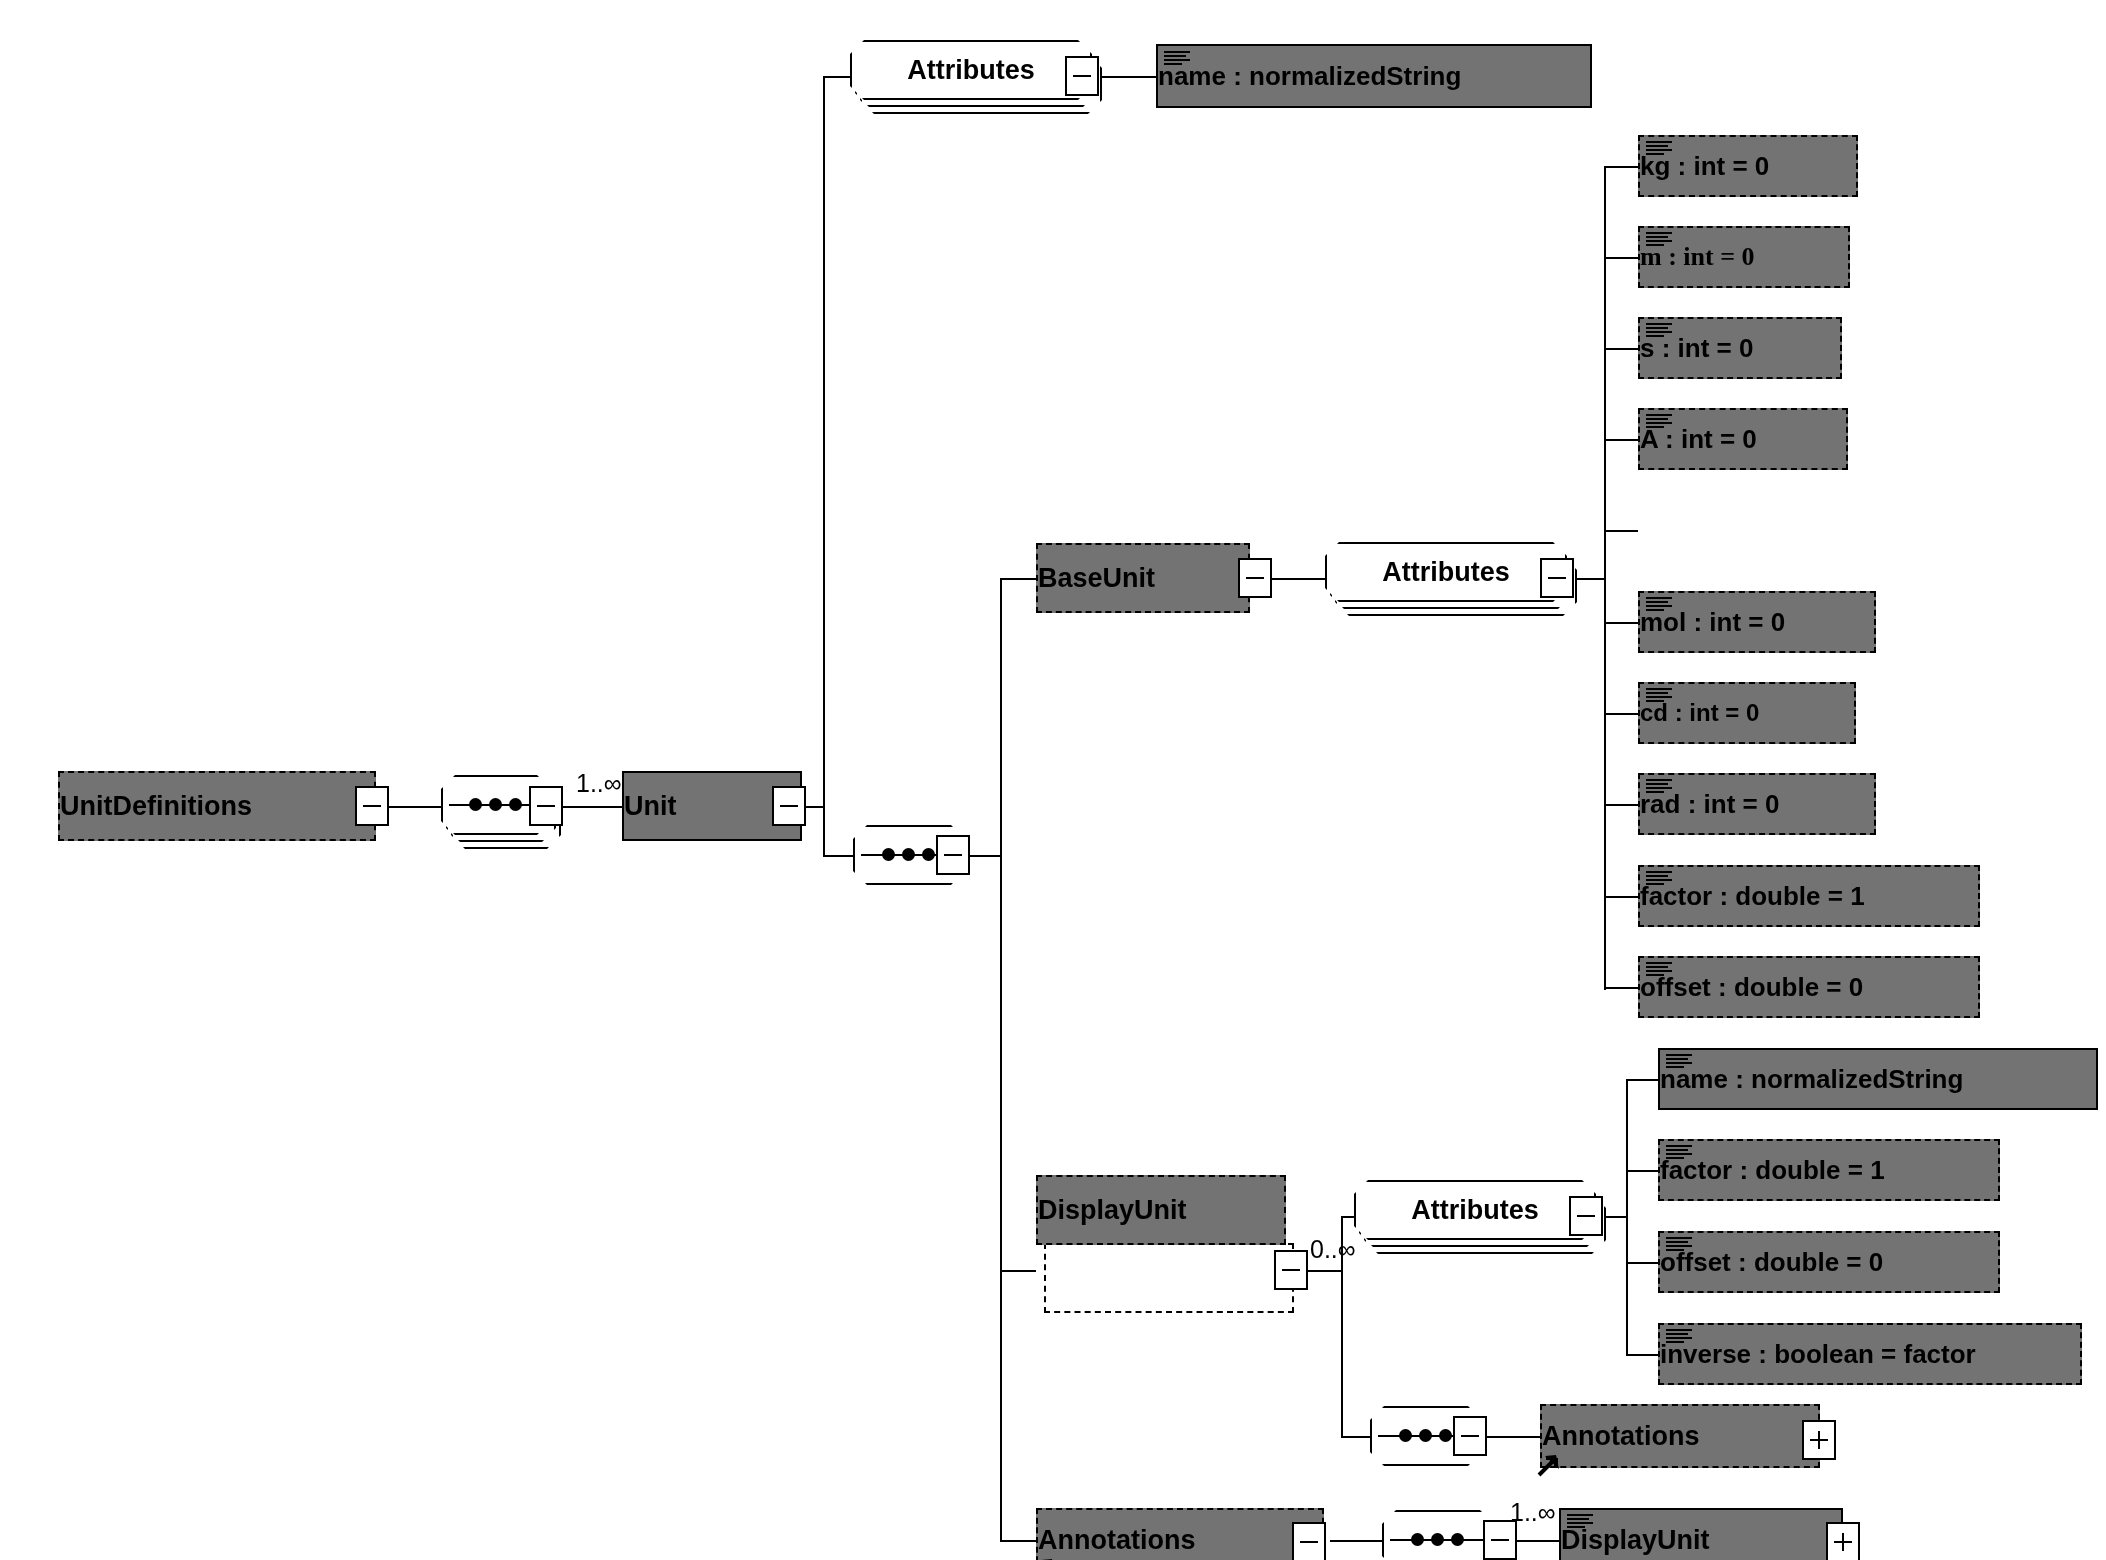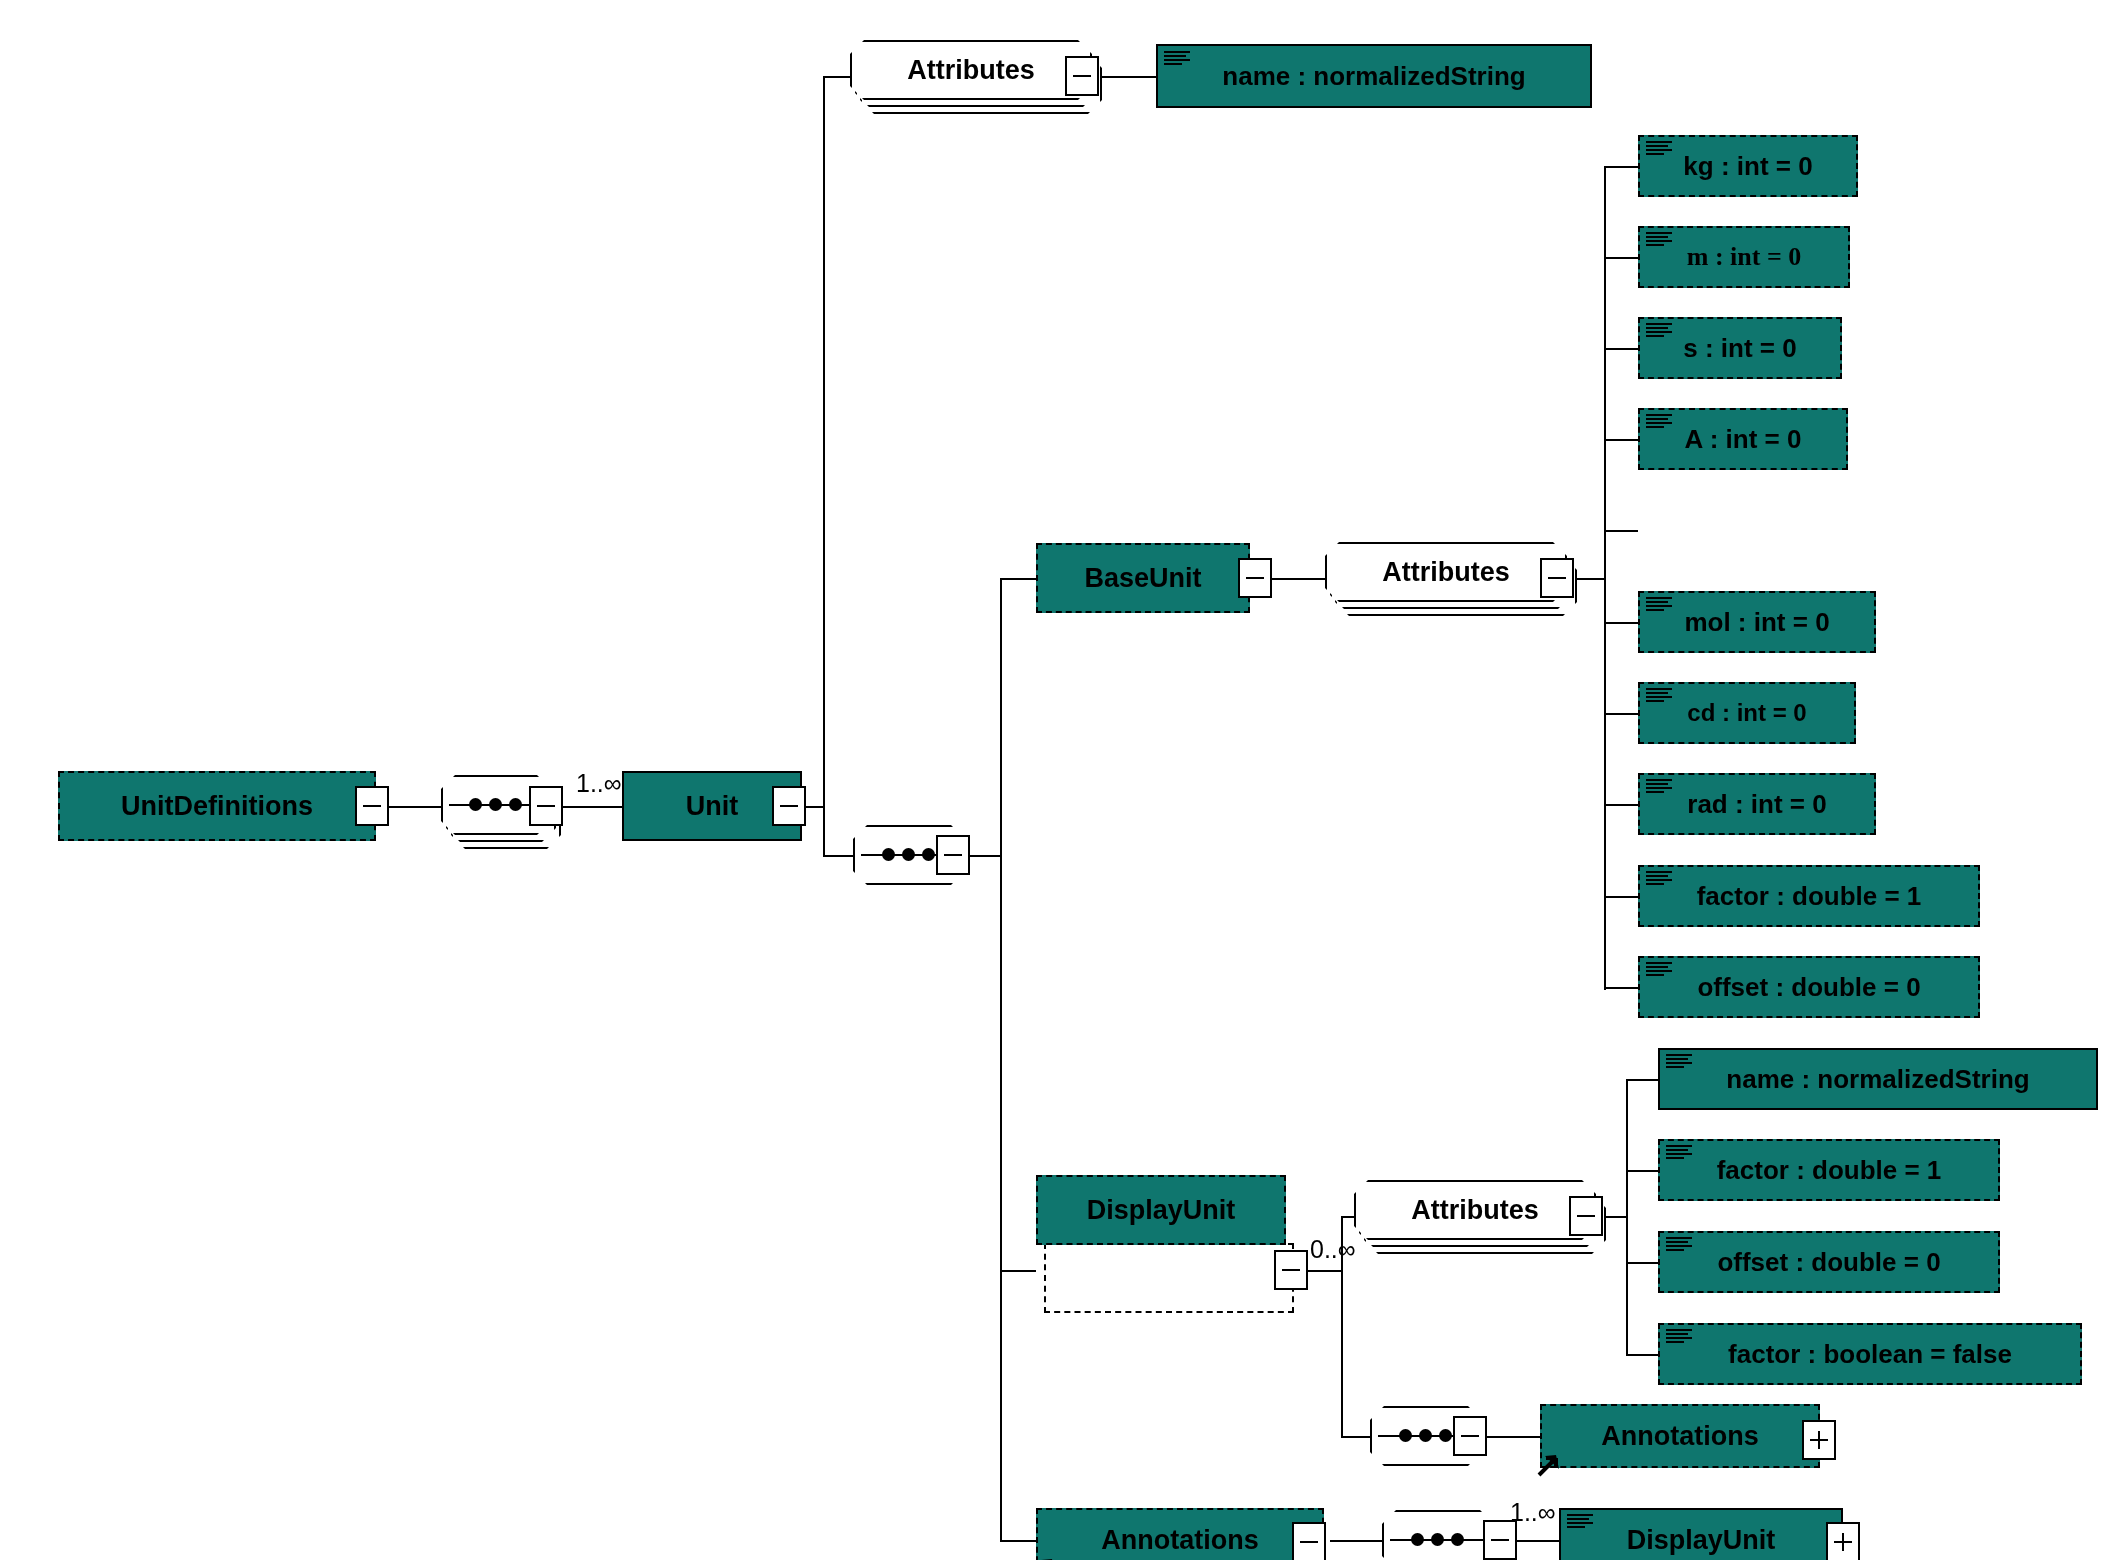--- a/index.html
+++ b/index.html
@@ -1,21 +1,21 @@
 <!DOCTYPE html>
 <html><head>
 <meta charset="utf-8">
 <style>
   html,body{margin:0;padding:0;background:#ffffff;}
   body{font-family:"Liberation Sans",sans-serif;}
   #canvas{position:relative;width:2106px;height:1560px;background:#fff;overflow:hidden;}
 
   
   .node{position:absolute;box-sizing:border-box;display:flex;align-items:center;
-        justify-content:center;background:#0f766e;}
+        background:#737373;}
   .node .lbl{font-weight:bold;color:#000;white-space:nowrap;line-height:1;}
 
   
   .ebox{border:2px solid #000;}
   .ebox.opt{border:2px dashed #000;}
 
   
   .stack{position:absolute;box-sizing:border-box;background:#fff;}
   .stack.dash{border:2px dashed #000;}
 
@@ -323,21 +323,21 @@
     </span>
     <span class="lbl" style="font-size:26px;">offset : double = 0</span>
   </div>
   <div class="node ebox opt" style="left:1658px;top:1323px;width:424px;height:62px;">
     <span class="linesicon" style="left:6px;top:4px;">
       <s style="top:0;width:26px;"></s>
         <s style="top:4px;width:22px;"></s>
       <s style="top:8px;width:26px;"></s>
         <s style="top:12px;width:18px;"></s>
     </span>
-    <span class="lbl" style="font-size:26px;">factor : boolean = false</span>
+    <span class="lbl" style="font-size:26px;">inverse : boolean = factor</span>
   </div>
 
   <div class="octwrap" style="left:1370px;top:1406px;">
     <div class="oct" style="left:0;top:0;width:112px;height:60px;"></div>
     <div class="ln lnh" style="left:8px;top:29px;width:96px;"></div>
     <div class="dots" style="left:29px;top:23px;">
       <b></b>
         <b></b>
         <b></b>
     </div>

